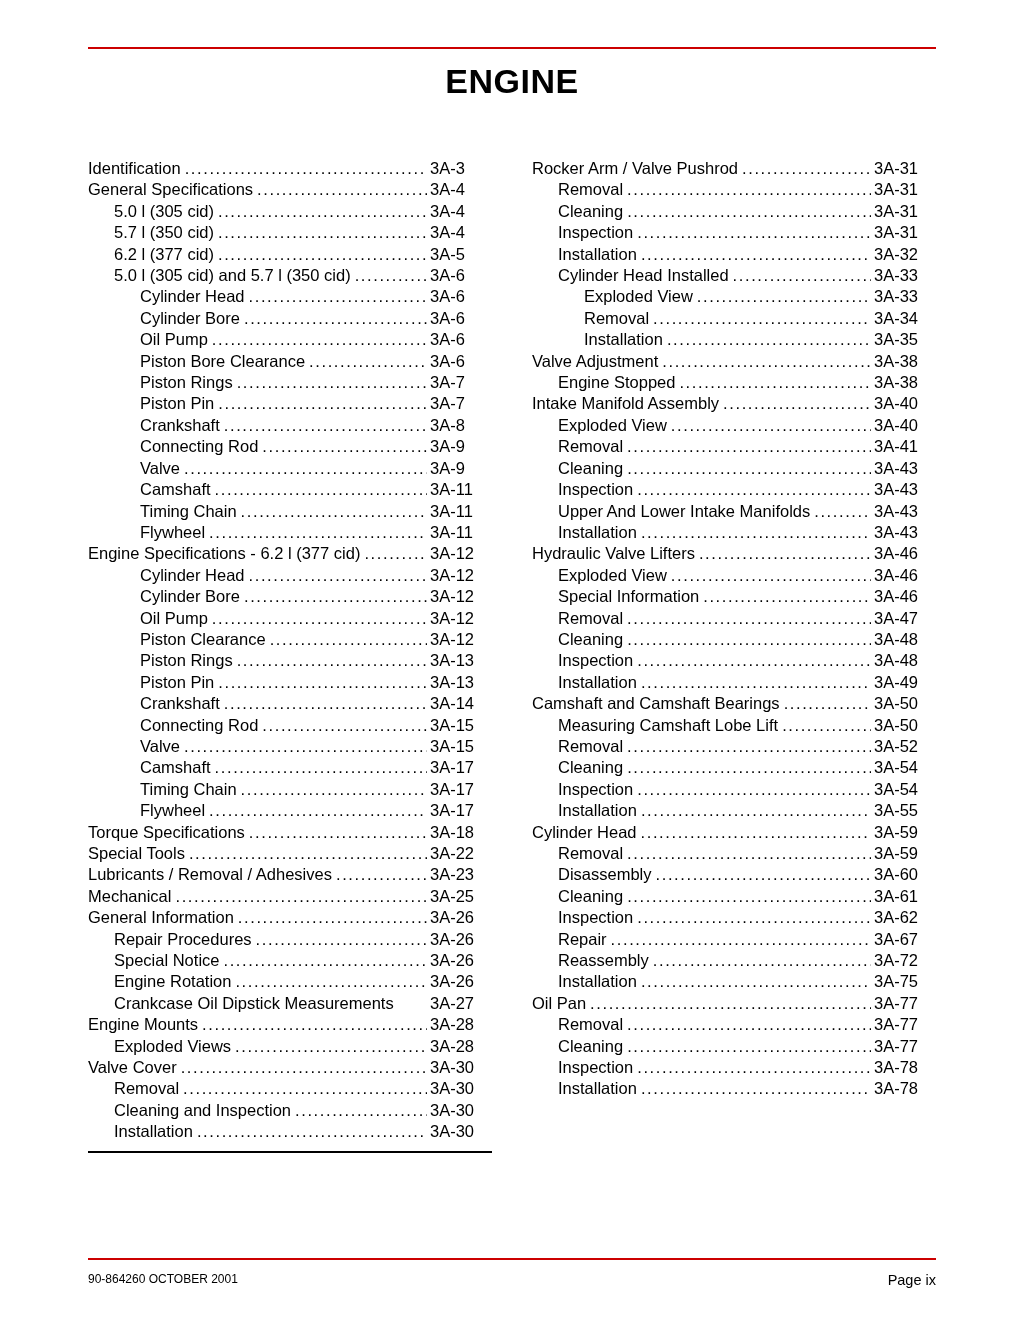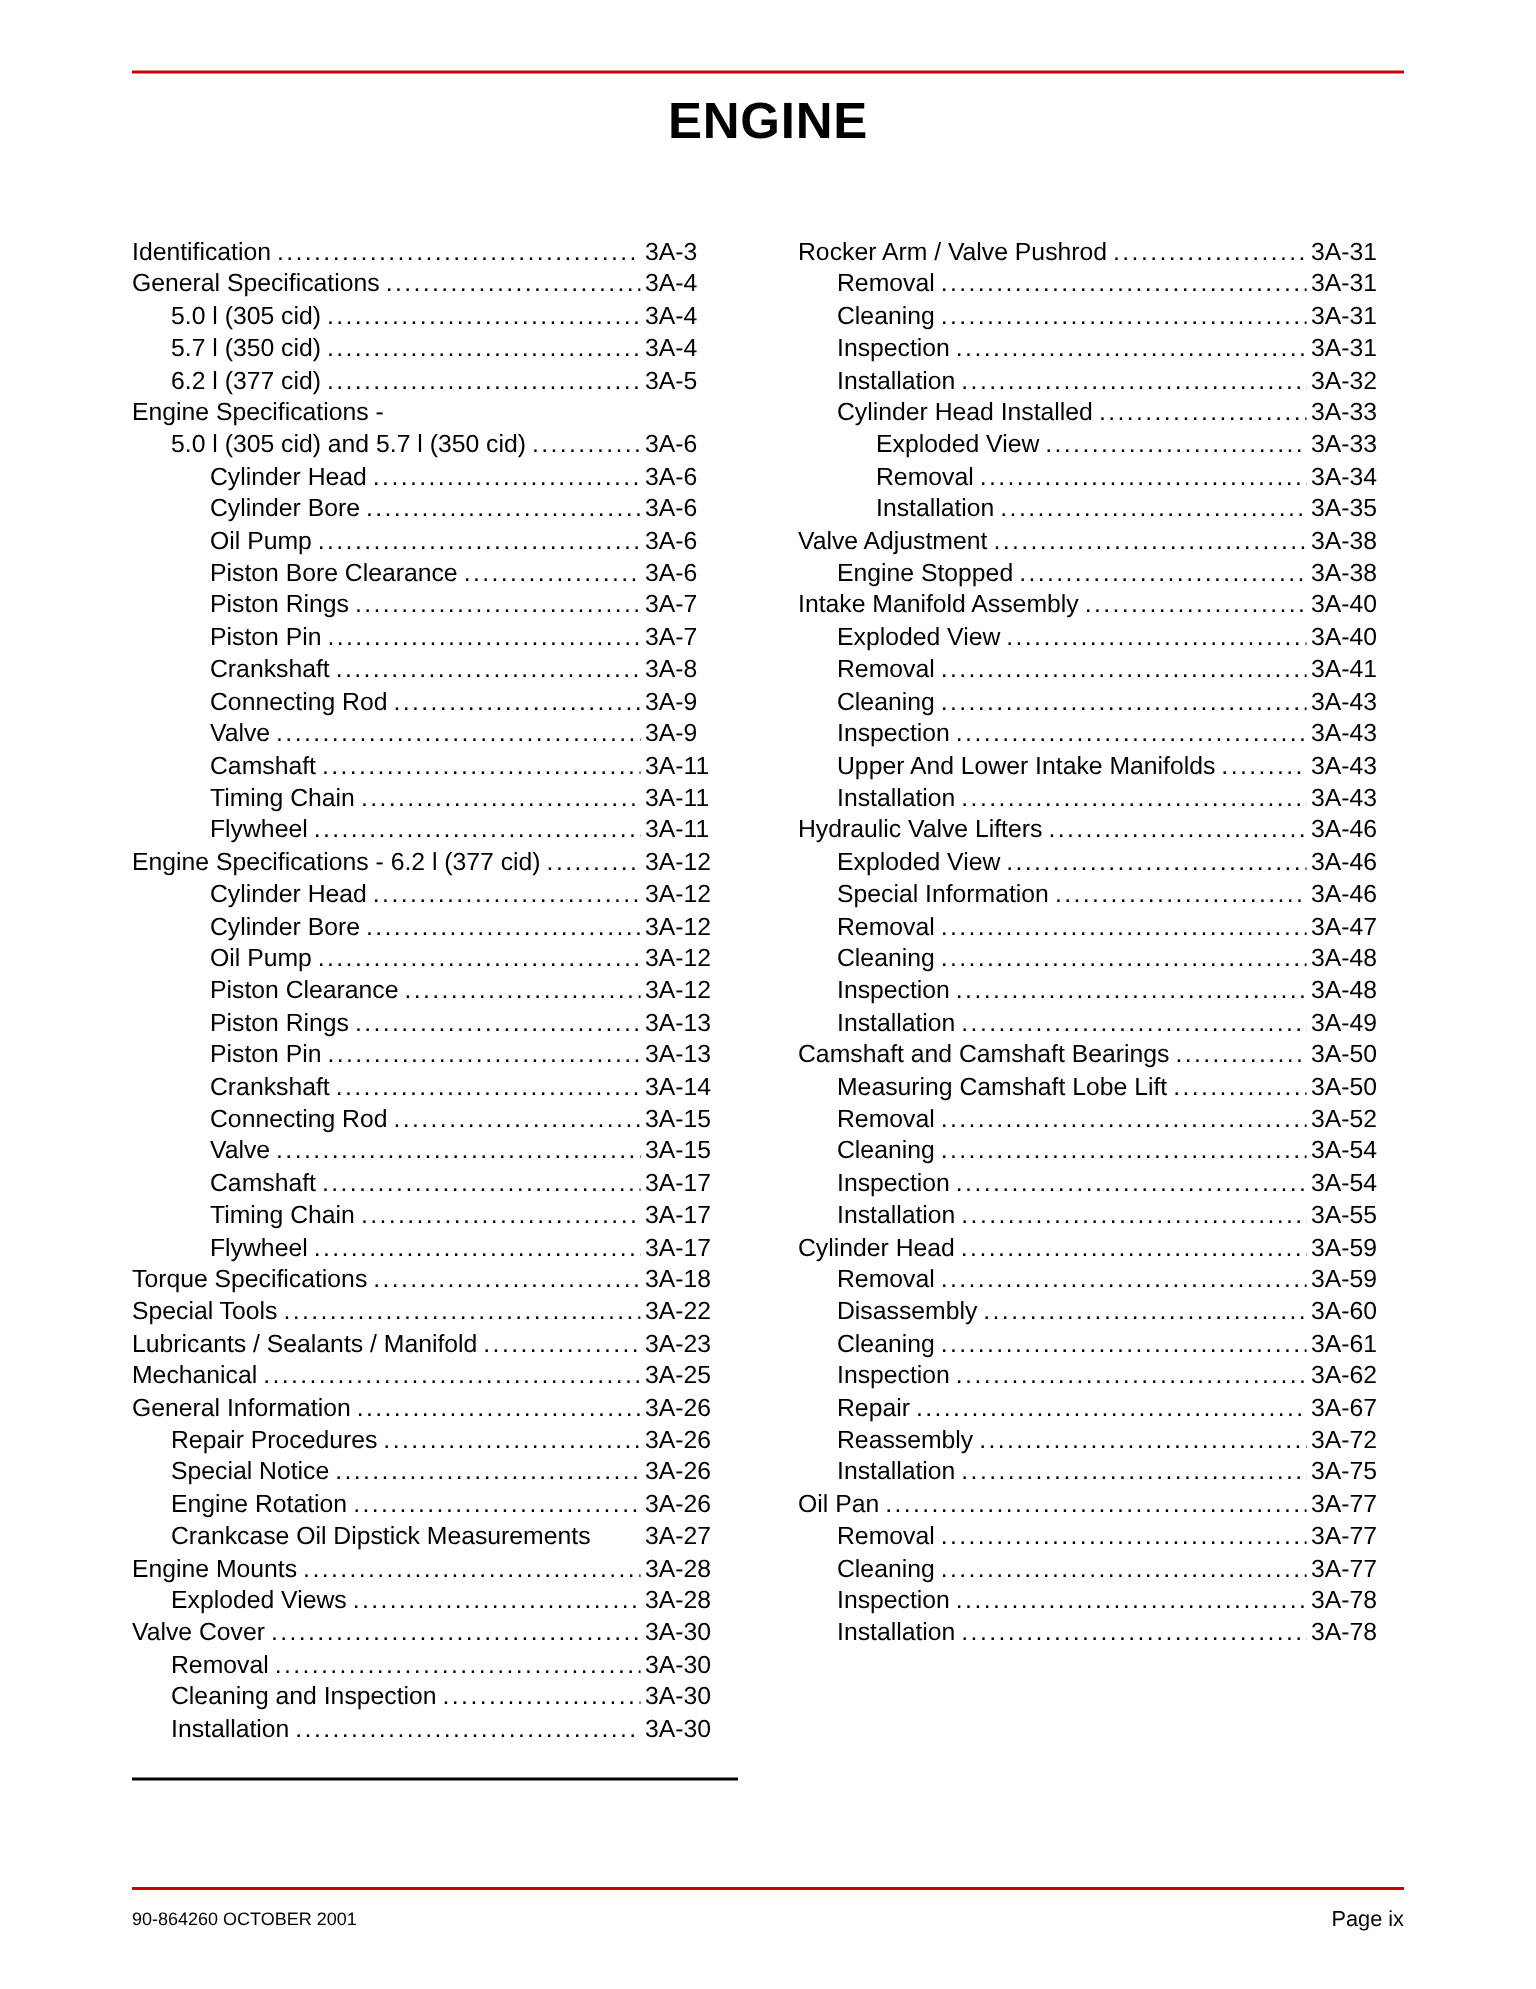--- a/index.html
+++ b/index.html
@@ -61,21 +61,21 @@
     top: 158px;
     width: 848px;
     display: flex;
     gap: 40px;
   }
   .col {
     width: 404px;
   }
   .col.left {
     border-bottom: 2px solid #000;
-    padding-bottom: 21px;
+    padding-bottom: 8px;
   }
   .entry {
     display: flex;
     align-items: baseline;
     font-size: 16.5px;
     line-height: 21.4px;
     white-space: nowrap;
   }
   .entry .label {
     flex: 0 0 auto;
@@ -142,25 +142,20 @@
         <div class="entry lvl1">
           <span class="label">5.7 l (350 cid)</span>
           <span class="dots">............................................................</span>
           <span class="page-num">3A-4</span>
         </div>
         <div class="entry lvl1">
           <span class="label">6.2 l (377 cid)</span>
           <span class="dots">............................................................</span>
           <span class="page-num">3A-5</span>
         </div>
-        <div class="entry lvl0 nodots">
-          <span class="label">Engine Specifications -</span>
-          <span class="dots">............................................................</span>
-          <span class="page-num"></span>
-        </div>
         <div class="entry lvl1">
           <span class="label">5.0 l (305 cid) and 5.7 l (350 cid)</span>
           <span class="dots">............................................................</span>
           <span class="page-num">3A-6</span>
         </div>
         <div class="entry lvl2">
           <span class="label">Cylinder Head</span>
           <span class="dots">............................................................</span>
           <span class="page-num">3A-6</span>
         </div>
@@ -288,21 +283,21 @@
           <span class="label">Torque Specifications</span>
           <span class="dots">............................................................</span>
           <span class="page-num">3A-18</span>
         </div>
         <div class="entry lvl0">
           <span class="label">Special Tools</span>
           <span class="dots">............................................................</span>
           <span class="page-num">3A-22</span>
         </div>
         <div class="entry lvl0">
-          <span class="label">Lubricants / Sealants / Manifold</span>
+          <span class="label">Lubricants / Removal / Adhesives</span>
           <span class="dots">............................................................</span>
           <span class="page-num">3A-23</span>
         </div>
         <div class="entry lvl0">
           <span class="label">Mechanical</span>
           <span class="dots">............................................................</span>
           <span class="page-num">3A-25</span>
         </div>
         <div class="entry lvl0">
           <span class="label">General Information</span>

